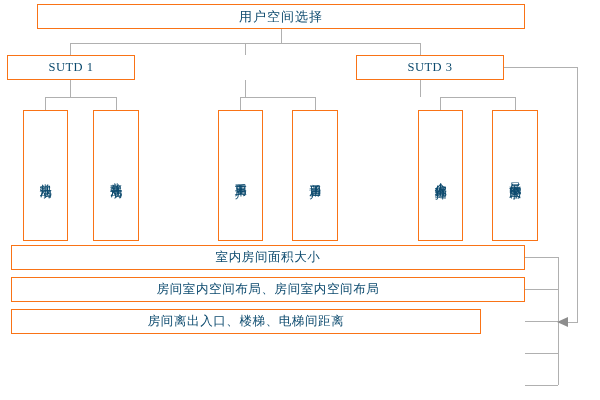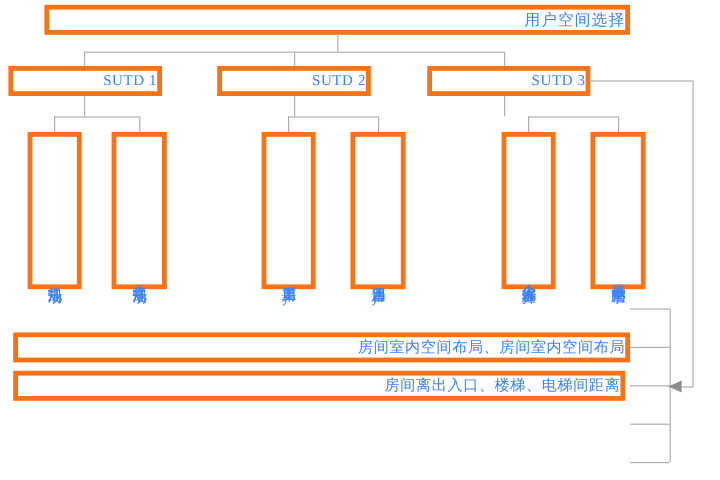--- a/index.html
+++ b/index.html
@@ -14,26 +14,26 @@
     position: relative;
     width: 600px;
     height: 400px;
     background: #ffffff;
     overflow: hidden;
   }
   
   .box {
     position: absolute;
     box-sizing: border-box;
-    border: 4px solid #f97316;
+    border: 1px solid #f97316;
     background: #ffffff;
     display: flex;
     align-items: center;
-    justify-content: flex-end;
-    color: #3b82f6;
+    justify-content: center;
+    color: #0c4a6e;
     z-index: 3;
   }
   .box-root {
     font-size: 13px;
     letter-spacing: 1px;
   }
   .box-level2 {
     font-family: "Liberation Serif", "DejaVu Serif", serif;
     font-size: 12.5px;
     letter-spacing: 0.5px;
@@ -81,24 +81,21 @@
 
   <div class="ln lnh" style="left:70px; top:43px; width:350px;"></div>
 
   <div class="ln lnv" style="left:70px; top:43px; height:12px;"></div>
   <div class="ln lnv" style="left:245px; top:43px; height:12px;"></div>
   <div class="ln lnv" style="left:420px; top:43px; height:12px;"></div>
 
   <div class="box box-level2" style="left:7px; top:55px; width:128px; height:25px;">
     <span>SUTD 1</span>
   </div>
-  <div class="box box-level2" style="left:181px; top:55px; width:128px; height:25px;">
-    <span>SUTD 2</span>
-  </div>
-  <div class="box box-level2" style="left:356px; top:55px; width:136px; height:25px;">
+  <div class="box box-level2" style="left:356px; top:55px; width:148px; height:25px;">
     <span>SUTD 3</span>
   </div>
 
   <div class="ln lnv" style="left:70px; top:80px; height:17px;"></div>
   <div class="ln lnh" style="left:45px; top:97px; width:71px;"></div>
   <div class="ln lnv" style="left:45px; top:97px; height:13px;"></div>
   <div class="ln lnv" style="left:116px; top:97px; height:13px;"></div>
 
   <div class="ln lnv" style="left:245px; top:80px; height:17px;"></div>
   <div class="ln lnh" style="left:240px; top:97px; width:75px;"></div>
@@ -122,24 +119,27 @@
   <div class="box box-vert" style="left:292px; top:110px; width:46px; height:131px;">
     <span>普通用户</span>
   </div>
   <div class="box box-vert" style="left:418px; top:110px; width:45px; height:131px;">
     <span>个人偏好选择</span>
   </div>
   <div class="box box-vert" style="left:492px; top:110px; width:46px; height:131px;">
     <span>最低空间需求</span>
   </div>
 
+  <div class="box box-bar" style="left:11px; top:245px; width:514px; height:25px;">
+    <span>室内房间面积大小</span>
+  </div>
   <div class="box box-bar" style="left:11px; top:277px; width:514px; height:25px;">
     <span>房间室内空间布局、房间室内空间布局</span>
   </div>
-  <div class="box box-bar" style="left:11px; top:309px; width:510px; height:25px;">
+  <div class="box box-bar" style="left:11px; top:309px; width:470px; height:25px;">
     <span>房间离出入口、楼梯、电梯间距离</span>
   </div>
 
   <div class="ln lnh" style="left:525px; top:257px; width:33px;"></div>
   <div class="ln lnh" style="left:525px; top:289px; width:33px;"></div>
   <div class="ln lnh" style="left:525px; top:321px; width:33px;"></div>
   <div class="ln lnh" style="left:525px; top:353px; width:33px;"></div>
   <div class="ln lnh" style="left:525px; top:385px; width:33px;"></div>
 
   <div class="ln lnv" style="left:558px; top:257px; height:128px;"></div>

